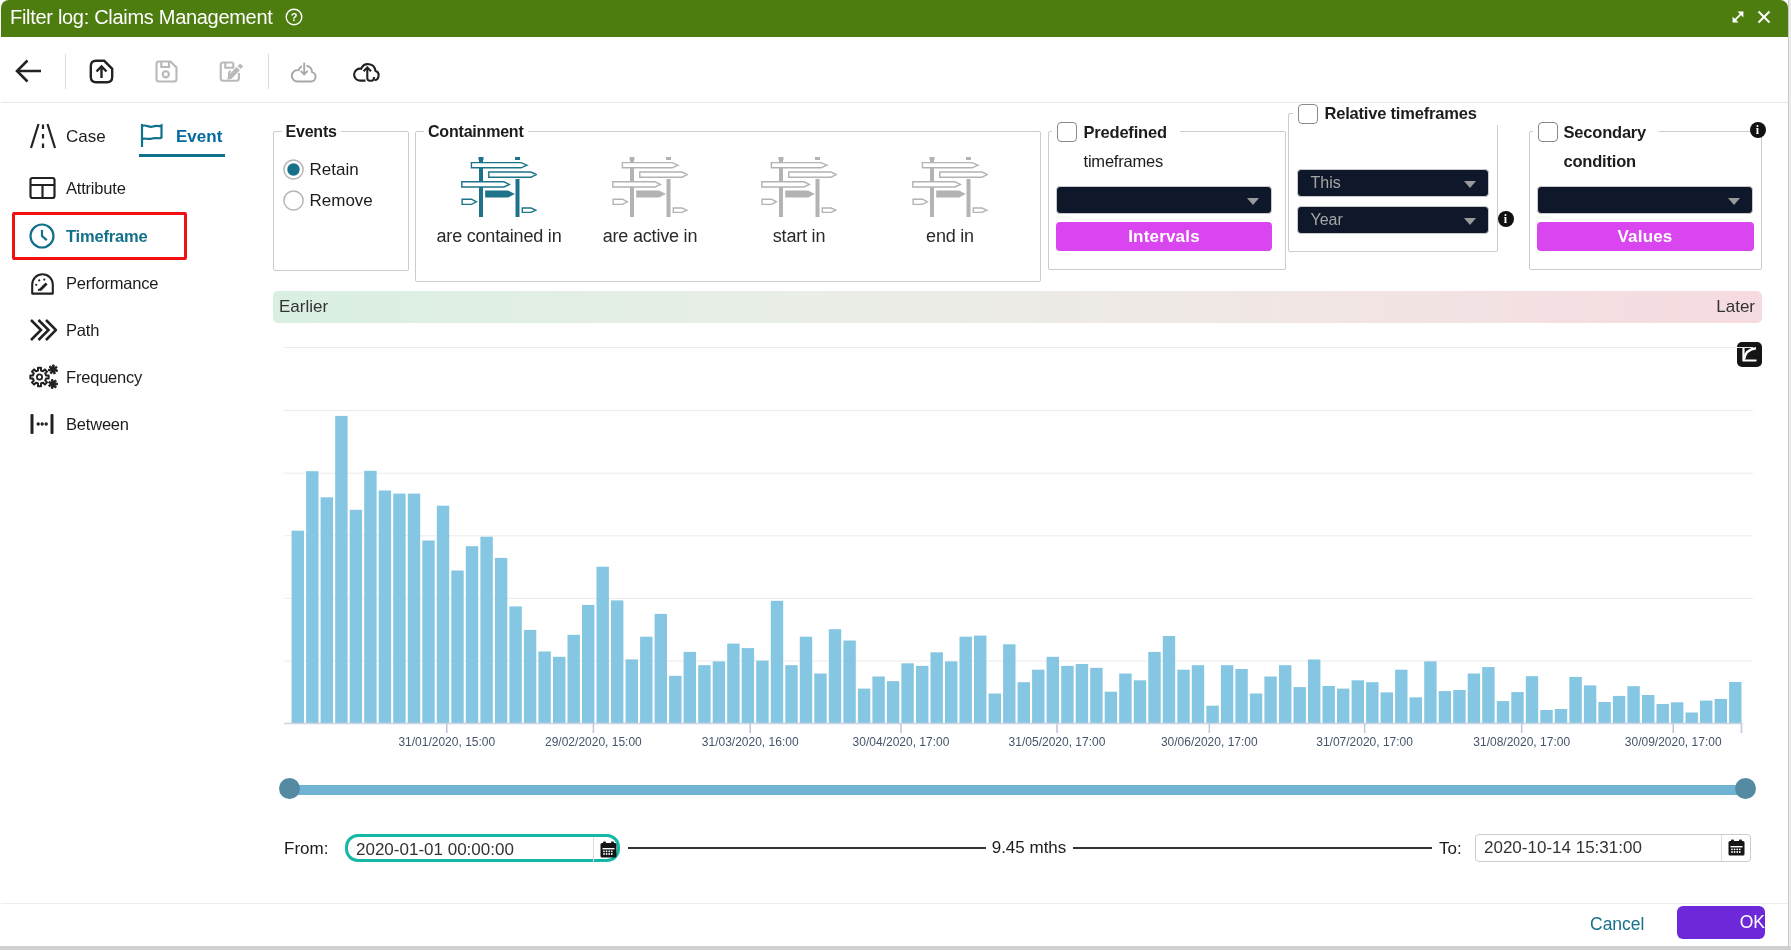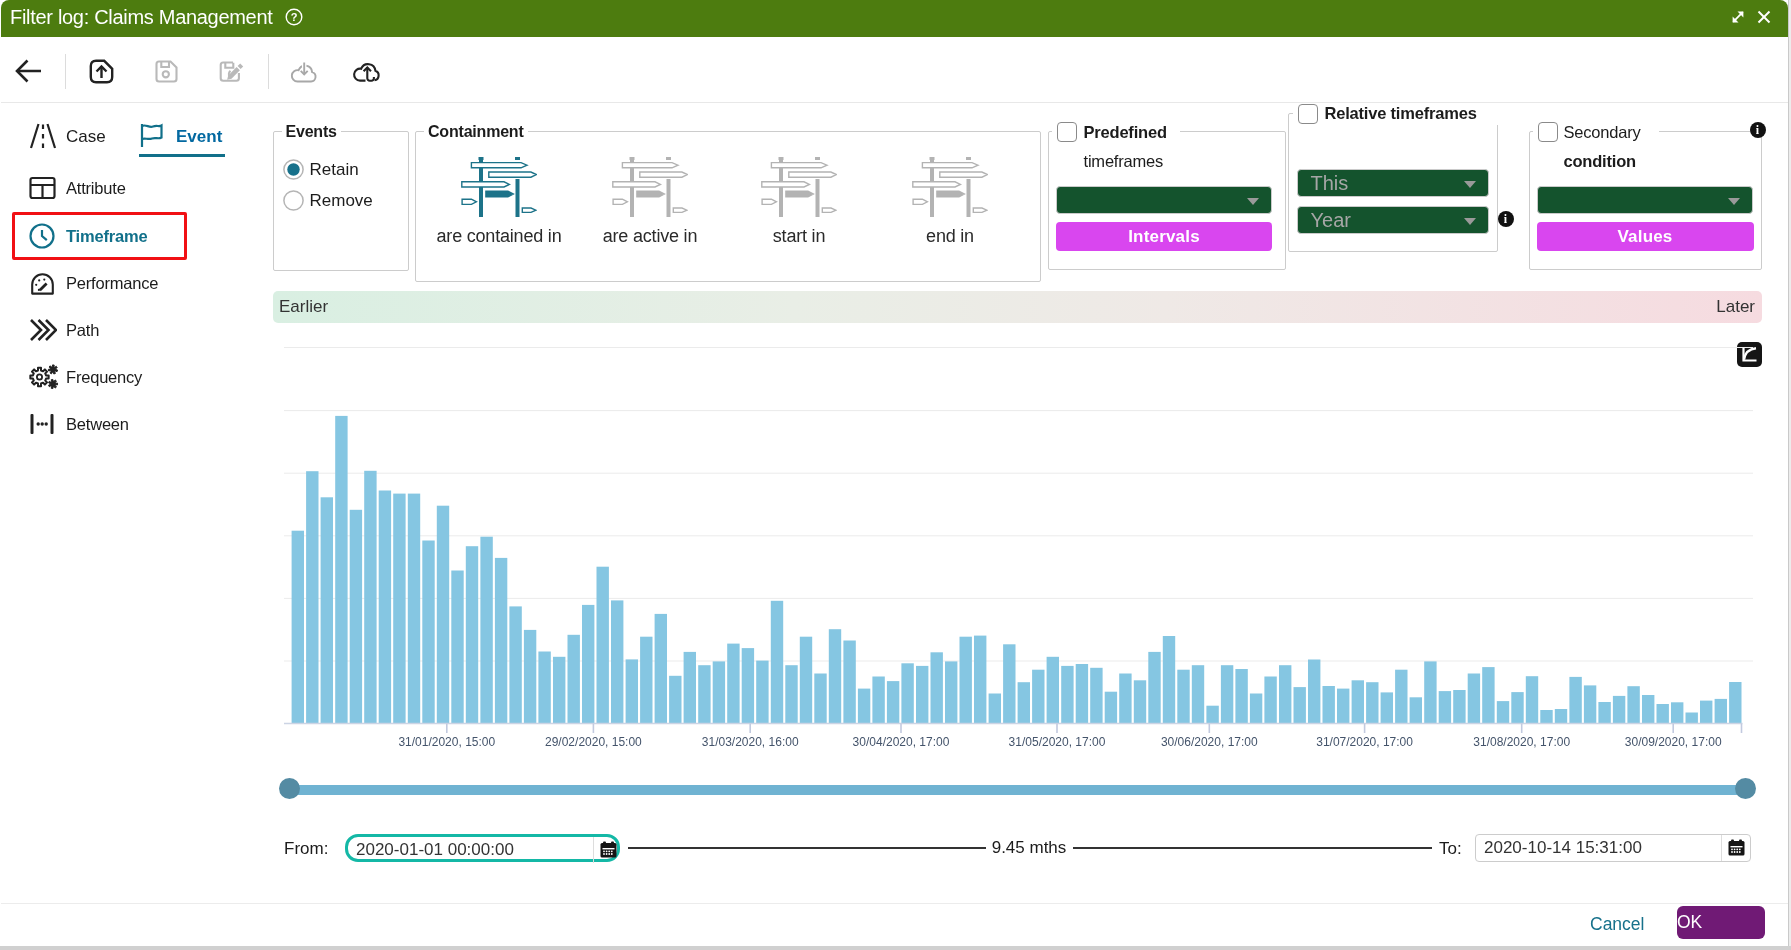--- a/index.html
+++ b/index.html
@@ -4,21 +4,21 @@
 *{margin:0;padding:0;box-sizing:border-box}
 html,body{width:1791px;height:950px;font-family:"Liberation Sans",sans-serif;background:#fff;overflow:hidden}
 #dlg{position:absolute;left:1px;top:0;width:1787px;height:946px;background:#fff;border-radius:8px 8px 6px 6px;overflow:hidden}
 .abs{position:absolute}
 #hdr{left:0;top:0;right:0;height:37px;background:#4d7c0f;color:#fff}
 #hdr .t{position:absolute;left:9px;top:6px;font-size:20px;letter-spacing:-0.3px}
 #toolbar{left:0;top:37px;right:0;height:66px;border-bottom:1px solid #e8e8e8}
 .vsep{position:absolute;top:17px;height:35px;width:1px;background:#dcdcdc}
 .fs{position:absolute;border:1px solid #ccc;border-radius:2px}
 .fs .lg{position:absolute;top:-9px;left:8px;background:#fff;padding:0 4px;font-weight:bold;font-size:16px;color:#1c1c1c;letter-spacing:-0.2px}
-.sel{position:absolute;background:#14532d;border:1px solid #cacaca;border-radius:4px;height:28px;color:#a6a6a6;font-size:20px;line-height:26px;padding-left:13px}
+.sel{position:absolute;background:#0f172a;border:1px solid #cacaca;border-radius:4px;height:28px;color:#a6a6a6;font-size:16px;line-height:26px;padding-left:13px}
 .sel .car{position:absolute;right:12px;top:11px;width:0;height:0;border-left:6px solid transparent;border-right:6px solid transparent;border-top:7px solid #9a9a9a}
 .lbtn{position:absolute;background:#d946ef;border-radius:4px;height:29px;color:#fff;font-weight:bold;font-size:17px;text-align:center;line-height:29px;letter-spacing:0.2px}
 .cb{position:absolute;width:20px;height:20px;border:1.5px solid #8a8a8a;border-radius:4px;background:#fff}
 .info{position:absolute;width:16px;height:16px;border-radius:50%;background:#111;color:#fff;text-align:center;font-size:12px;line-height:16px;font-weight:bold;font-family:"Liberation Serif",serif}
 .mitem{position:absolute;left:28px;font-size:16.5px;color:#1c1c1c;letter-spacing:-0.2px}
 .mitem svg{position:absolute;left:0;top:50%;transform:translateY(-50%)}
 .mitem span{position:absolute;left:37px;top:50%;transform:translateY(-50%);white-space:nowrap}
 </style></head><body>
 <div id="dlg">
 
@@ -240,21 +240,21 @@
 <div class="abs" style="left:4px;top:-11px;width:210px;height:22px;background:#fff"></div>
 <div class="cb" style="left:9px;top:-10.5px"></div>
 <div class="abs" style="left:36px;top:-10px;font-weight:bold;font-size:16.5px;color:#1c1c1c;white-space:nowrap;letter-spacing:-0.2px">Relative timeframes</div>
 <div class="sel" style="left:8px;top:54.5px;width:192px">This<span class="car"></span></div>
 <div class="sel" style="left:8px;top:91.5px;width:192px">Year<span class="car"></span></div>
 <div class="info" style="left:209px;top:96.5px">i</div>
 </fieldset>
 <fieldset class="fs" style="left:1527.5px;top:130.5px;width:233px;height:139px">
 <div class="abs" style="left:3px;top:-11px;width:126px;height:22px;background:#fff"></div>
 <div class="cb" style="left:8px;top:-10px"></div>
-<div class="abs" style="left:34px;top:-9px;font-weight:normal;font-size:16.5px;color:#1c1c1c;letter-spacing:-0.2px">Secondary</div>
+<div class="abs" style="left:34px;top:-9px;font-weight:bold;font-size:16.5px;color:#1c1c1c;letter-spacing:-0.2px">Secondary</div>
 <div class="abs" style="left:34px;top:20px;font-weight:bold;font-size:16.5px;color:#1c1c1c;letter-spacing:-0.2px">condition</div>
 <div class="sel" style="left:7.5px;top:54.5px;width:216px">
         <span class="car"></span>
       </div>
 <div class="lbtn" style="left:7px;top:90px;width:217px">Values</div>
 <div class="info" style="left:220px;top:-10px">i</div>
 </fieldset>
 <div class="abs" style="left:272px;top:291px;width:1489px;height:31.5px;border-radius:5px;background:linear-gradient(90deg,#d9efe2 0%,#e9eee6 35%,#efe9e6 60%,#f6dbe0 100%);font-size:17px;color:#333">
 <span class="abs" style="left:6px;top:6px">Earlier</span>
 <span class="abs" style="right:7px;top:6px">Later</span>
@@ -443,17 +443,17 @@
             <circle cx="11.8" cy="10.3" r="0.9"></circle>
             <circle cx="4" cy="13" r="0.9"></circle>
             <circle cx="6.6" cy="13" r="0.9"></circle>
             <circle cx="9.2" cy="13" r="0.9"></circle>
             <circle cx="11.8" cy="13" r="0.9"></circle>
           </g>
         </svg></div>
 </div>
 <div class="abs" style="left:0;right:0;top:903px;height:43px;border-top:1px solid #ececec">
 <div class="abs" style="left:1589px;top:10px;font-size:17.5px;color:#17718b">Cancel</div>
-<div class="abs" style="left:1676px;top:2px;width:88px;height:33px;background:#701a75;border-radius:6px;color:#fff;font-size:17.5px;text-align:left;line-height:33px">OK</div>
+<div class="abs" style="left:1676px;top:2px;width:88px;height:33px;background:#6d28d9;border-radius:6px;color:#fff;font-size:17.5px;text-align:right;line-height:33px">OK</div>
 </div>
 </div>
 <div class="abs" style="left:0;top:946px;width:1791px;height:4px;background:#d0d0d0"></div>
 <div class="abs" style="left:1787.5px;top:0;width:1px;height:946px;background:#c9c9c9"></div>
 <div class="abs" style="left:1788.5px;top:0;width:2.5px;height:946px;background:#ececec"></div>
 </body></html>

